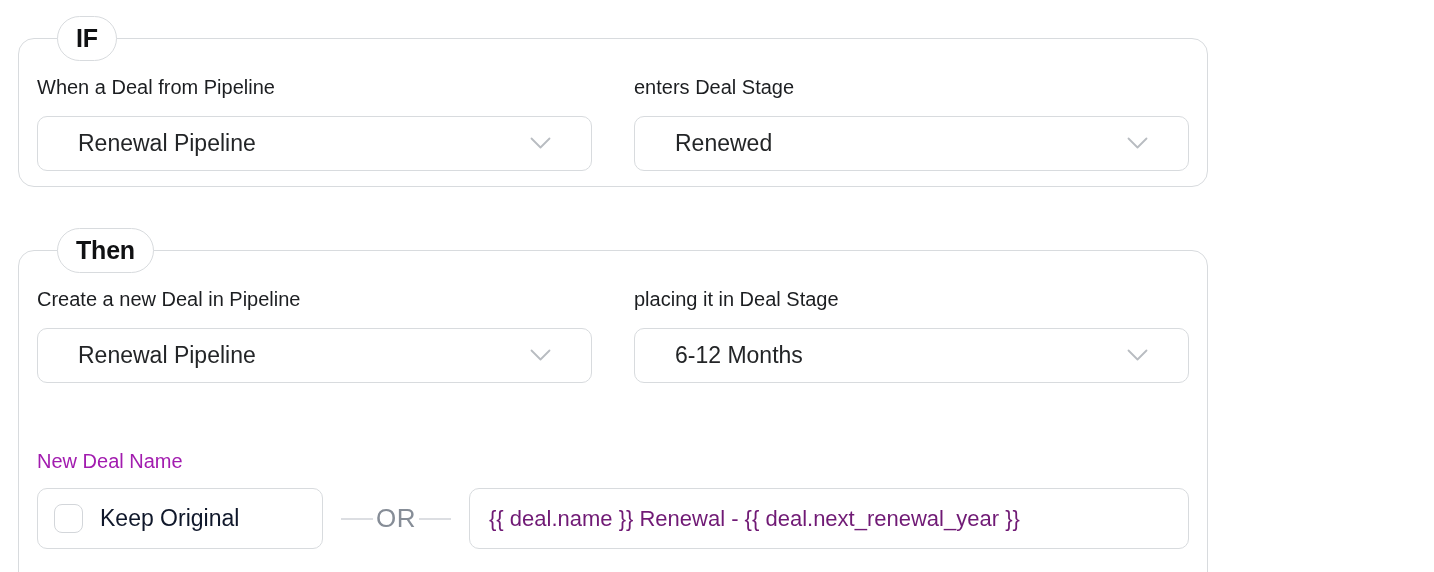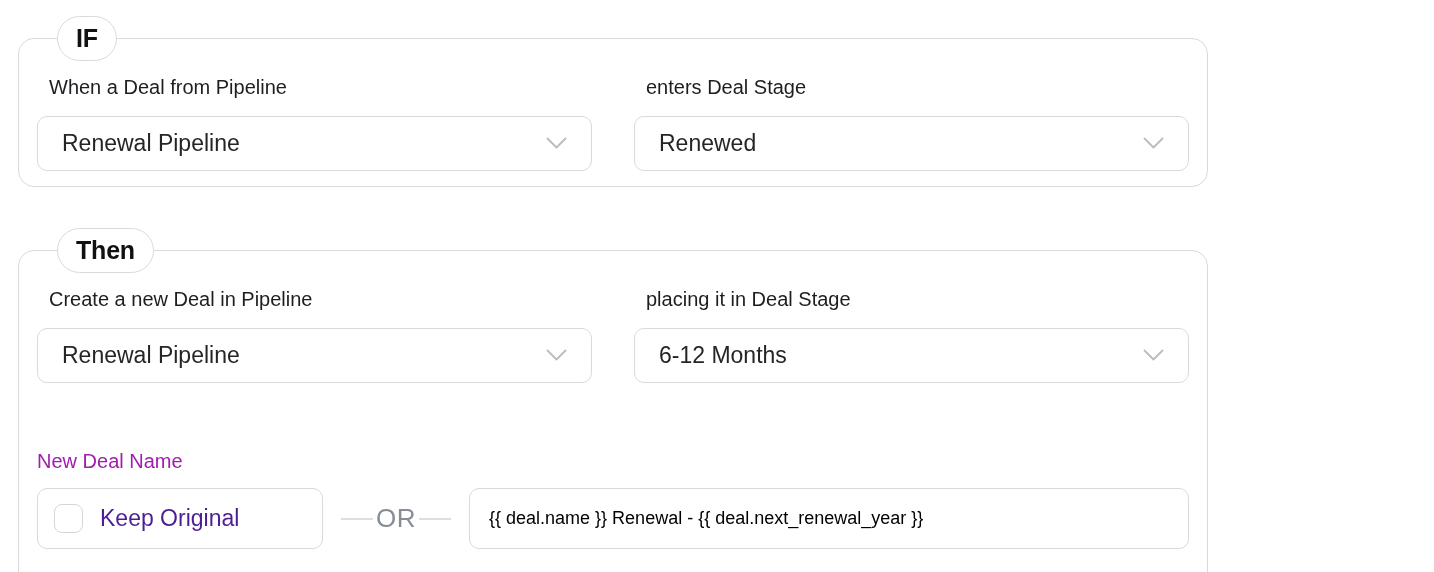--- a/index.html
+++ b/index.html
@@ -48,33 +48,32 @@
     gap: 42px;
     padding: 36px 18px 0 18px;
   }
   .field { flex: 1; min-width: 0; }
 
   .field-label {
     font-size: 20px;
     line-height: 24px;
     color: #1c1e21;
     margin-bottom: 17px;
-    margin-left: 12px;
   }
 
   .select {
     box-sizing: border-box;
     height: 55px;
     border: 1.5px solid #d8dbde;
     border-radius: 10px;
     background: #ffffff;
     display: flex;
     align-items: center;
     justify-content: space-between;
-    padding: 0 24px;
+    padding: 0 40px;
     cursor: pointer;
   }
   .select-value {
     font-size: 23px;
     color: #232527;
     white-space: nowrap;
     overflow: hidden;
   }
   .chevron { flex: none; margin-left: 12px; }
 
@@ -107,21 +106,21 @@
     box-sizing: border-box;
     width: 29px;
     height: 29px;
     flex: none;
     border: 1.5px solid #d3d6da;
     border-radius: 8px;
     background: #ffffff;
   }
   .keep-original-text {
     font-size: 23px;
-    color: #4c1d95;
+    color: #0f172a;
     white-space: nowrap;
   }
   .or-sep {
     width: 146px;
     flex: none;
     display: flex;
     align-items: center;
     justify-content: center;
   }
   .or-line {
@@ -136,22 +135,22 @@
     letter-spacing: 0.5px;
   }
   .deal-name-input {
     flex: 1;
     min-width: 0;
     box-sizing: border-box;
     border: 1.5px solid #d8dbde;
     border-radius: 10px;
     background: #ffffff;
     font-family: "Liberation Sans", "DejaVu Sans", sans-serif;
-    font-size: 18px;
-    color: #000000;
+    font-size: 22px;
+    color: #701a75;
     padding: 0 19px;
     outline: none;
   }
 </style>
 </head>
 <body>
 
 <main>
 
   <section class="card if-card">

